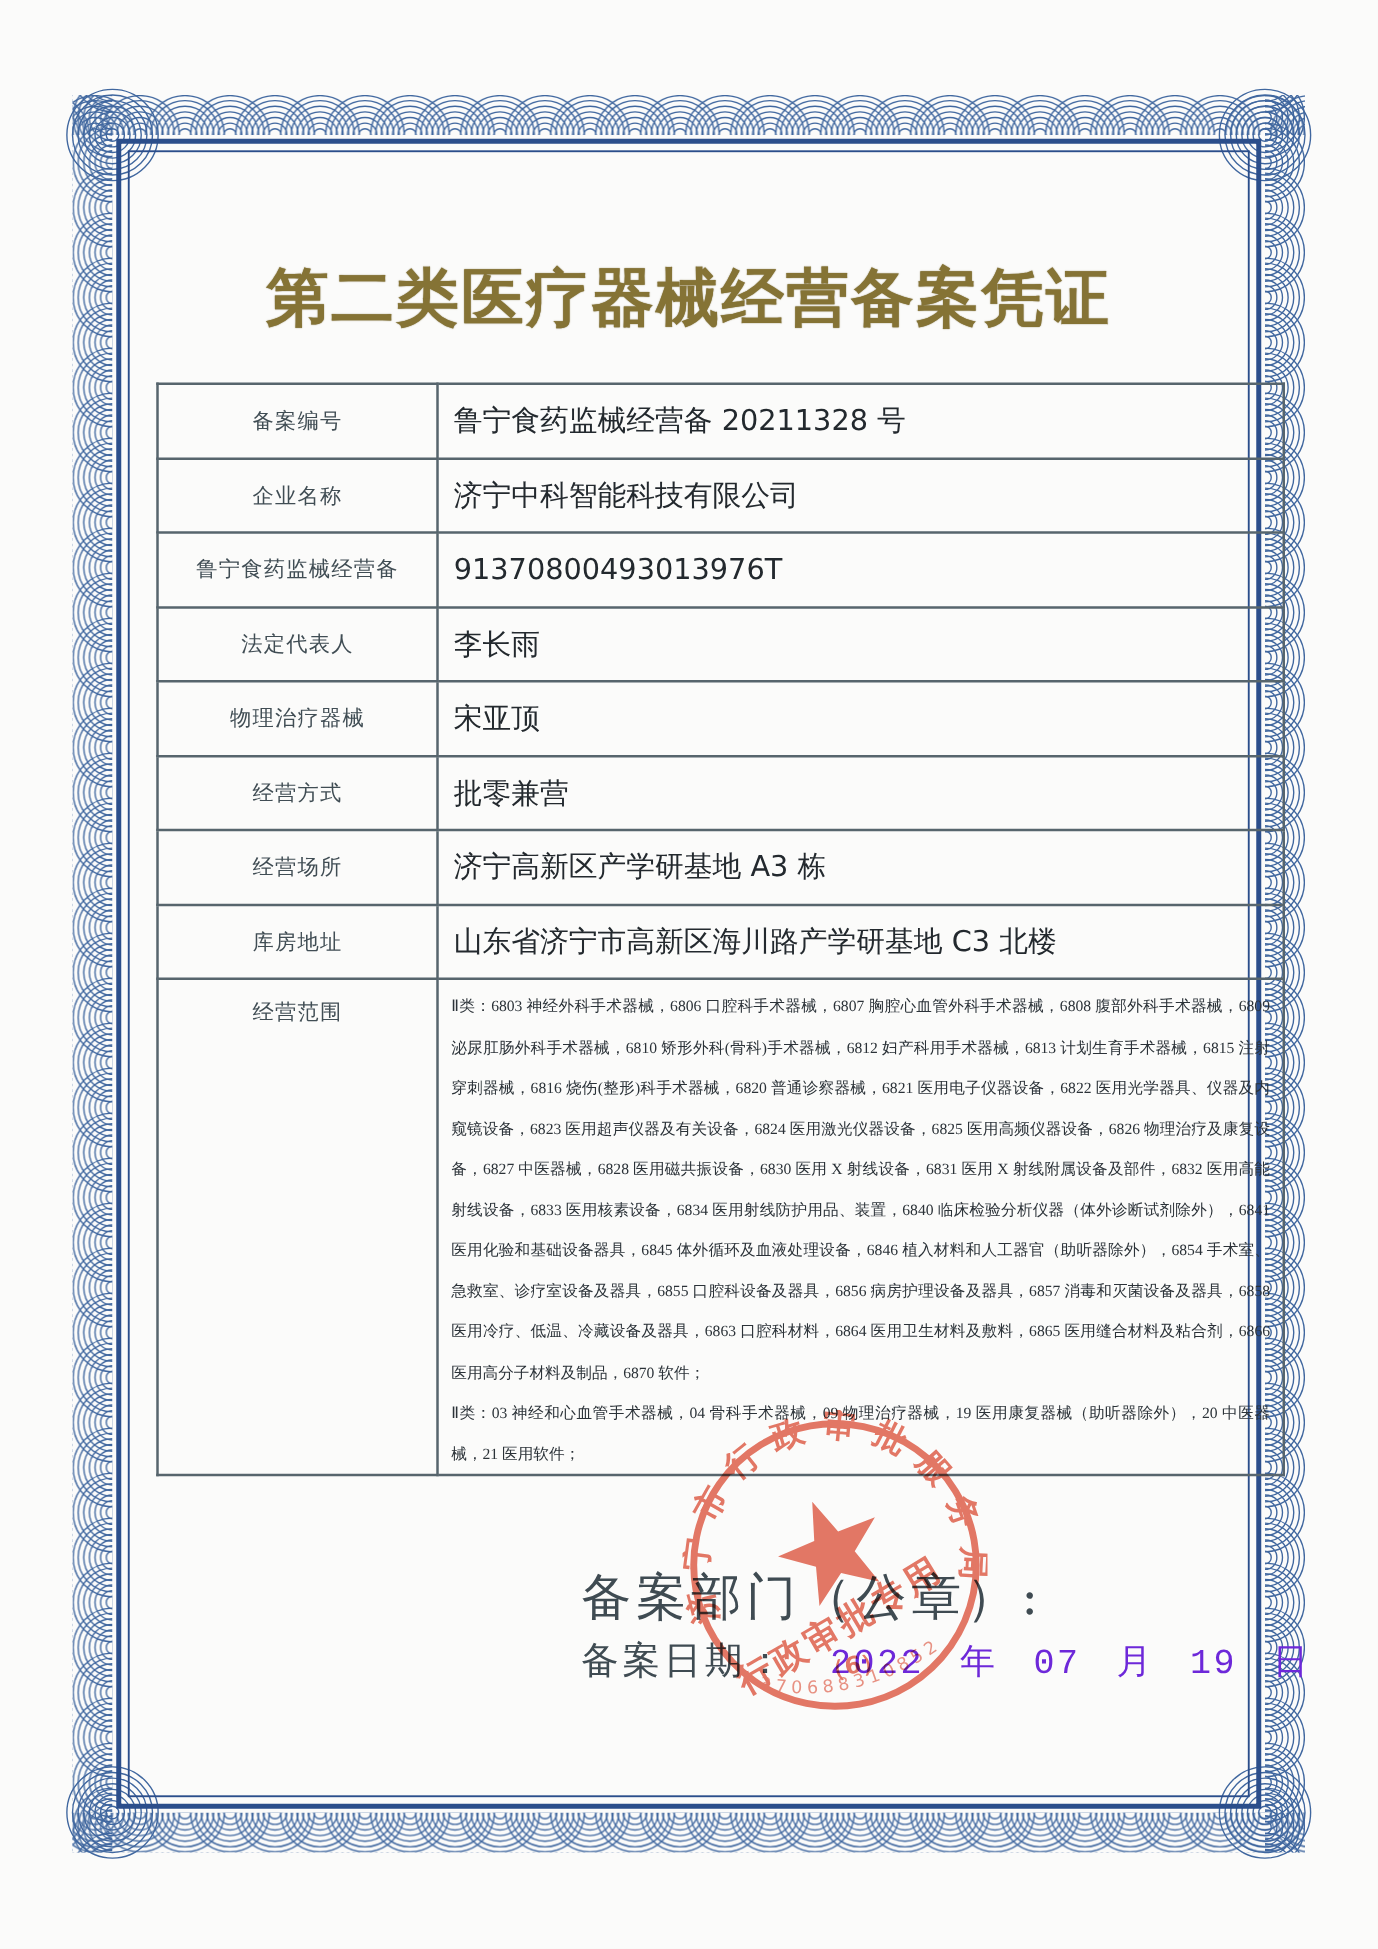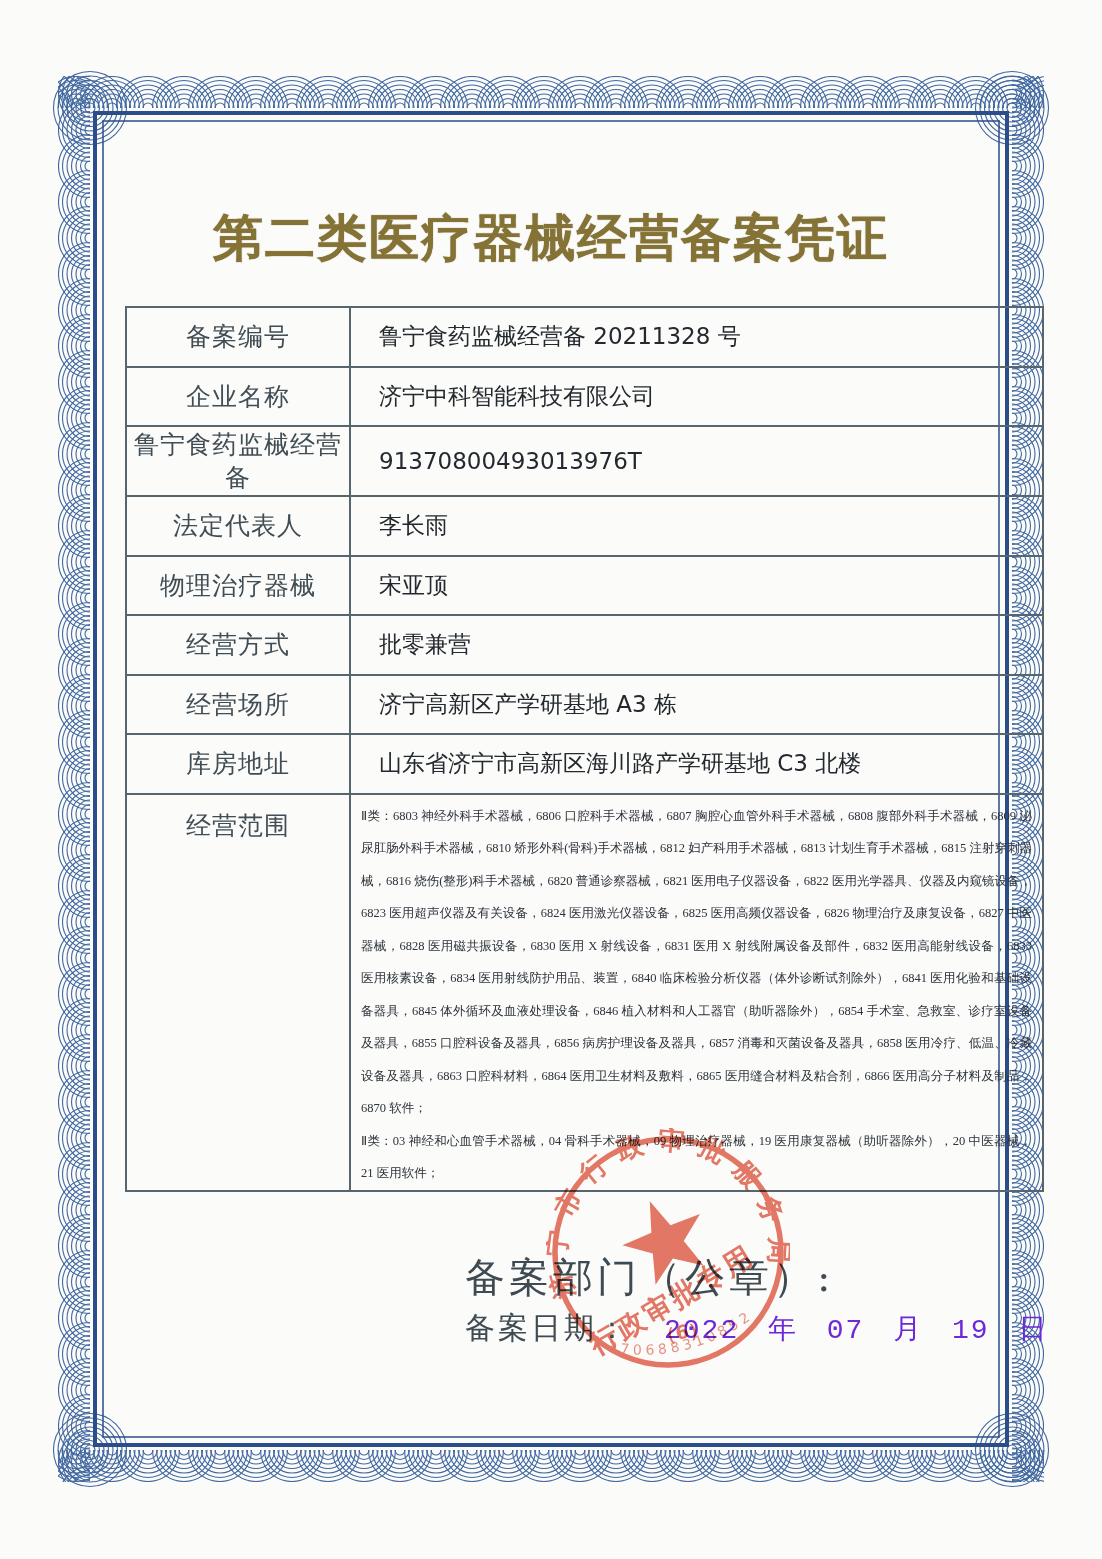--- a/index.html
+++ b/index.html
@@ -27,25 +27,25 @@
   table.cert{
     position:absolute;left:125px;top:306px;
     width:873px;border-collapse:collapse;table-layout:fixed;
   }
   table.cert td{
     border:2px solid #57656d;
     background:transparent;
   }
   td.lbl{
     width:220px;text-align:center;vertical-align:middle;
-    font-size:25px;color:#404d54;letter-spacing:1px;
+    font-size:17px;color:#404d54;letter-spacing:1px;
     font-family:"DejaVu Serif","Liberation Serif",serif;
   }
   td.val{
-    width:653px;vertical-align:middle;padding:0 10px 0 28px;
+    width:653px;vertical-align:middle;padding:0 10px 0 12px;
     font-size:23px;color:#23292e;
     font-family:"DejaVu Sans","Liberation Sans",sans-serif;
   }
   tr.crow{height:59.5px;}
   tr.scope-row{height:390px;}
   tr.scope-row td.lbl{vertical-align:top;padding-top:14px;}
   tr.scope-row td.val{vertical-align:top;padding:5px 10px 0 10px;}
   .scope-p{
     margin:0;font-size:12.5px;line-height:32.5px;
     text-align:justify;color:#2b3238;

